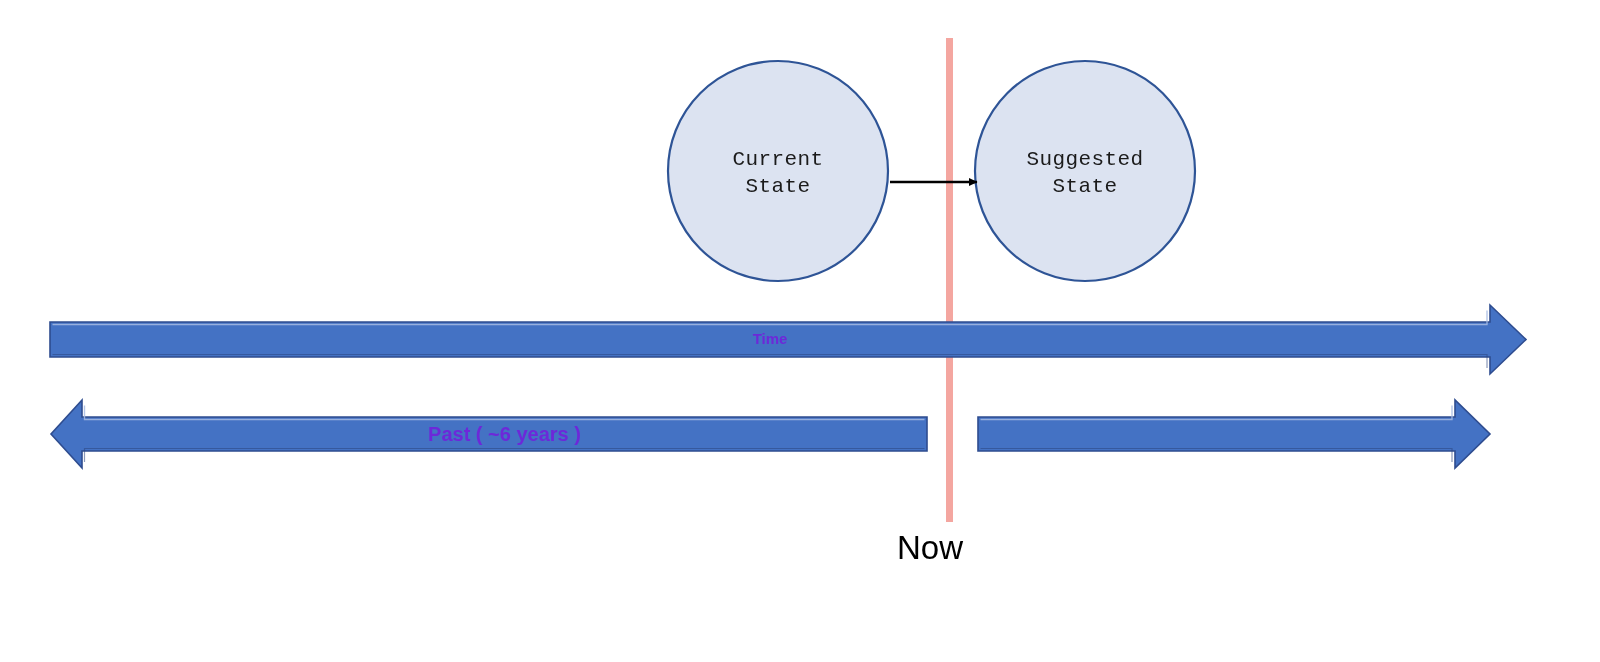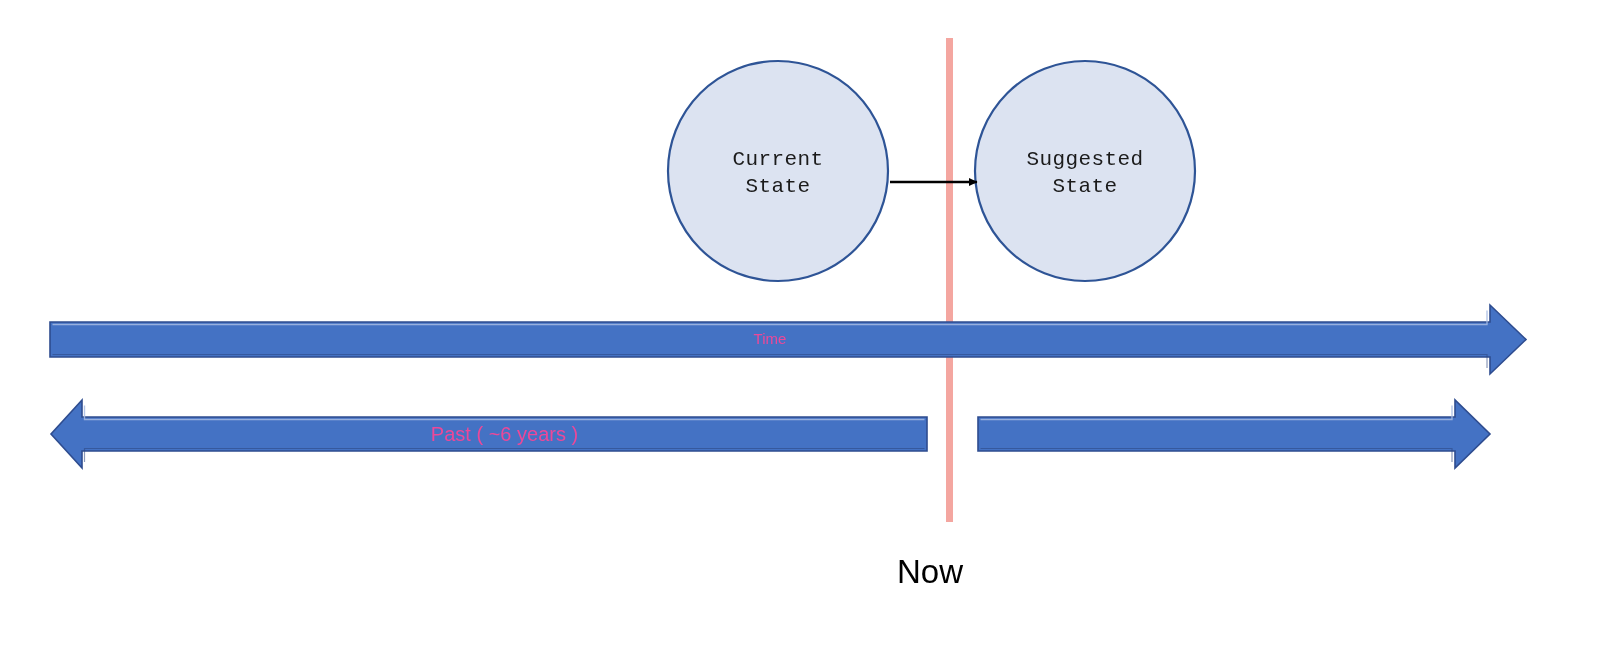--- a/index.html
+++ b/index.html
@@ -53,22 +53,22 @@
   #suggested-state-label {
     left: 974px;
     top: 146px;
     width: 222px;
   }
 
   .band-label {
     position: absolute;
     text-align: center;
     font-family: "Liberation Sans", sans-serif;
-    font-weight: normal;
-    color: #ec4899;
+    font-weight: bold;
+    color: #6d28d9;
     pointer-events: none;
   }
 
   #time-label {
     left: 50px;
     top: 329px;
     width: 1440px;
     font-size: 15px;
     line-height: 20px;
   }
@@ -93,21 +93,20 @@
     position: absolute;
     left: 830px;
     top: 527px;
     width: 200px;
     text-align: center;
     font-family: "Liberation Sans", sans-serif;
     font-size: 33px;
     line-height: 42px;
     color: #000000;
     pointer-events: none;
-    margin-top: 24px;
   }
 </style>
 </head>
 <body>
 
 <div id="canvas">
 
   <svg id="stage" viewBox="0 0 1600 662">
     <defs>
       <marker id="blackArrowHead" markerWidth="9" markerHeight="9" refX="8.4" refY="4.5" orient="auto" markerUnits="userSpaceOnUse">

